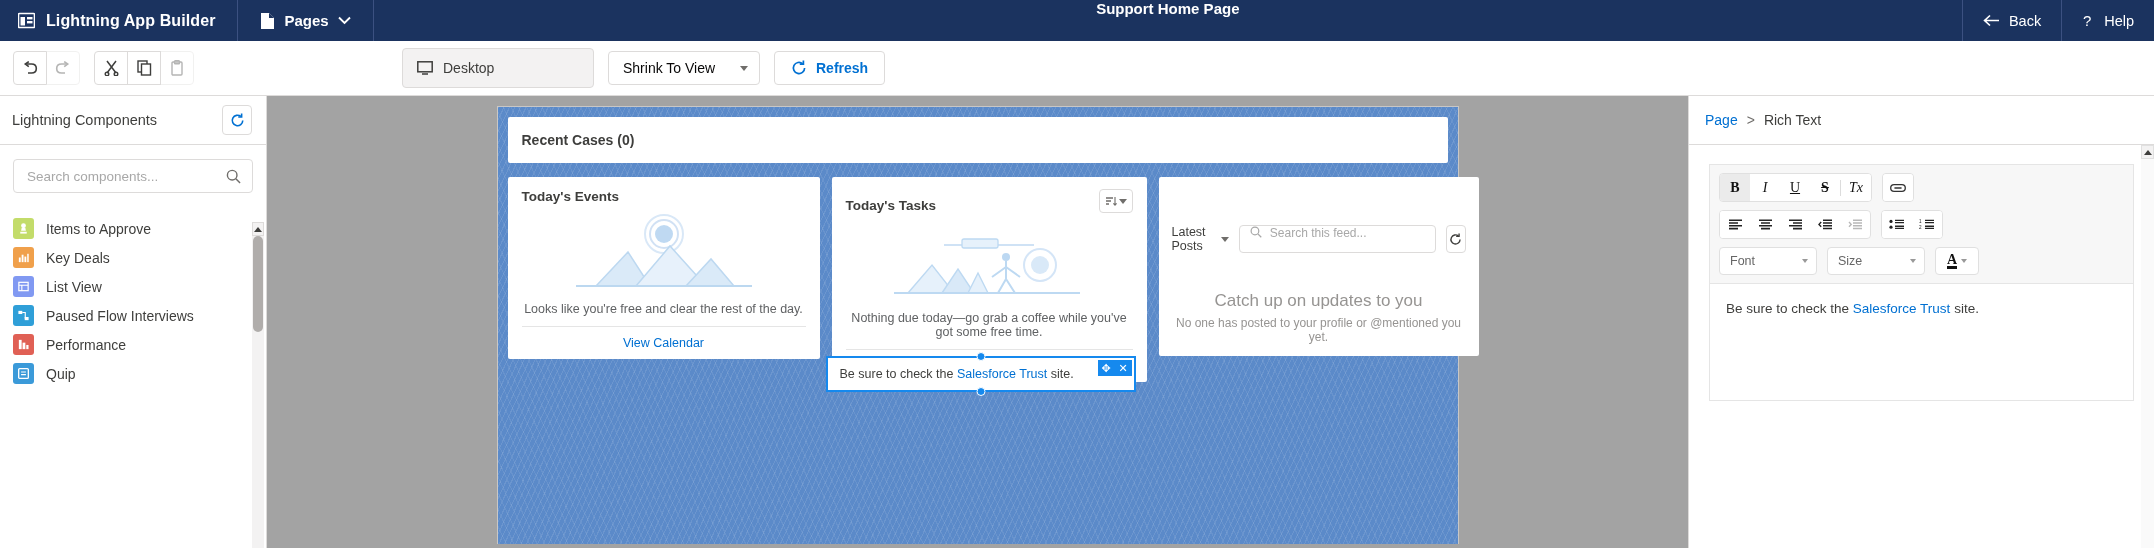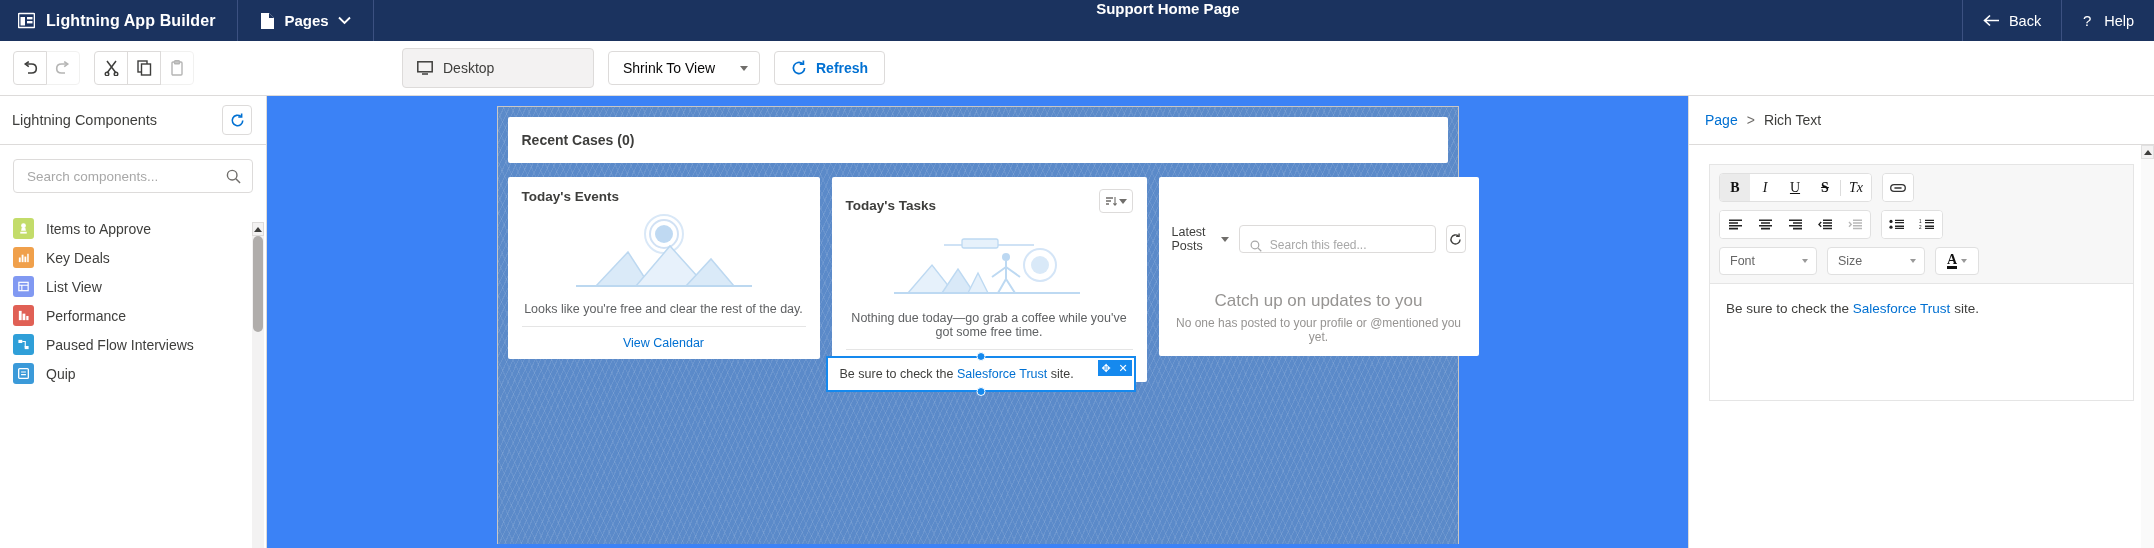--- a/index.html
+++ b/index.html
@@ -145,21 +145,21 @@
     display: flex; align-items: center; justify-content: center; cursor: pointer;
   }
   .sb-track { flex: 1; width: 12px; background: #f3f2f2; position: relative; }
   .sb-thumb {
     position: absolute; left: 1px; top: 0; width: 10px; height: 96px;
     background: #b0adab; border-radius: 5px; cursor: pointer;
   }
 
   
   .canvas-wrap {
-    flex: 1; background: #3b82f6; padding: 10px 0 4px 0;
+    flex: 1; background: #a3a3a3; padding: 10px 0 4px 0;
     display: flex; justify-content: center; min-width: 0; position: relative;
   }
   .canvas {
     width: 962px; background: #5b8ac9; position: relative;
     border: 1px solid #c9c7c5; border-bottom: 0;
     background-image:
       repeating-linear-gradient(115deg, rgba(255,255,255,.10) 0 1px, transparent 1px 5px),
       repeating-linear-gradient(65deg, rgba(255,255,255,.08) 0 1px, transparent 1px 7px),
       linear-gradient(#5b8ac9, #5b8ac9);
     padding: 10px;
@@ -196,21 +196,21 @@
     text-align: center; border-top: 1px solid #e5e5e5; padding: 9px 0;
     font-size: 12.5px; color: #0070d2; cursor: pointer;
   }
 
   .feed-card { background: #fff; border-radius: 2px; padding: 12px 13px; height: 179px; }
   .feed-top { display: flex; align-items: center; gap: 10px; margin-top: 36px; }
   .feed-filter { display: flex; align-items: center; gap: 7px; cursor: pointer; }
   .feed-filter span { font-size: 12.5px; color: #3e3e3c; }
   .feed-search {
     flex: 1; height: 28px; border: 1px solid #dddbda; border-radius: 4px;
-    display: flex; align-items: flex-end; gap: 8px; padding: 0 10px; background: #fff;
+    display: flex; align-items: flex-start; gap: 8px; padding: 0 10px; background: #fff;
   }
   .feed-search input {
     border: 0; outline: 0; flex: 1; font-size: 12px; color: #3e3e3c; background: transparent;
     font-family: "Liberation Sans", sans-serif;
   }
   .feed-search input::placeholder { color: #a8a8a8; }
   .feed-refresh {
     width: 28px; height: 28px; border: 1px solid #dddbda; border-radius: 4px;
     display: flex; align-items: center; justify-content: center; cursor: pointer;
   }
@@ -497,38 +497,38 @@
         <div class="comp-item">
           <span class="comp-icon" style="background:#8199f2">
             <svg width="13" height="13" viewBox="0 0 14 14">
                 <rect x="2" y="2.5" width="10" height="9" fill="none" stroke="#fff" stroke-width="1.3"></rect>
                 <path d="M2 5.6h10M5.2 5.6v5.9" stroke="#fff" stroke-width="1.2"></path>
               </svg>
           </span>
           <span class="comp-label">List View</span>
         </div>
         <div class="comp-item">
+          <span class="comp-icon" style="background:#2f9fd8">
+            <svg width="13" height="13" viewBox="0 0 14 14">
+                <rect x="1.5" y="2" width="4.2" height="3.4" fill="#fff"></rect>
+                <rect x="8.3" y="8.6" width="4.2" height="3.4" fill="#fff"></rect>
+                <path d="M5.7 3.7h3.2v6.6" fill="none" stroke="#fff" stroke-width="1.2"></path>
+              </svg>
+          </span>
+          <span class="comp-label">Paused Flow Interviews</span>
+        </div>
+        <div class="comp-item">
           <span class="comp-icon" style="background:#e06055">
             <svg width="13" height="13" viewBox="0 0 14 14">
                 <rect x="2" y="2" width="3" height="10" fill="#fff"></rect>
                 <rect x="6" y="5" width="3" height="7" fill="#fff"></rect>
                 <rect x="10" y="7.5" width="2.4" height="4.5" fill="#fff"></rect>
               </svg>
           </span>
           <span class="comp-label">Performance</span>
-        </div>
-        <div class="comp-item">
-          <span class="comp-icon" style="background:#2f9fd8">
-            <svg width="13" height="13" viewBox="0 0 14 14">
-                <rect x="1.5" y="2" width="4.2" height="3.4" fill="#fff"></rect>
-                <rect x="8.3" y="8.6" width="4.2" height="3.4" fill="#fff"></rect>
-                <path d="M5.7 3.7h3.2v6.6" fill="none" stroke="#fff" stroke-width="1.2"></path>
-              </svg>
-          </span>
-          <span class="comp-label">Paused Flow Interviews</span>
         </div>
         <div class="comp-item">
           <span class="comp-icon" style="background:#3b9ad9">
             <svg width="13" height="13" viewBox="0 0 14 14">
                 <rect x="1.8" y="1.8" width="10.4" height="10.4" rx="1" fill="none" stroke="#fff" stroke-width="1.4"></rect>
                 <path d="M4.4 5.4h5.2M4.4 8.2h5.2" stroke="#fff" stroke-width="1.3"></path>
               </svg>
           </span>
           <span class="comp-label">Quip</span>
         </div>

